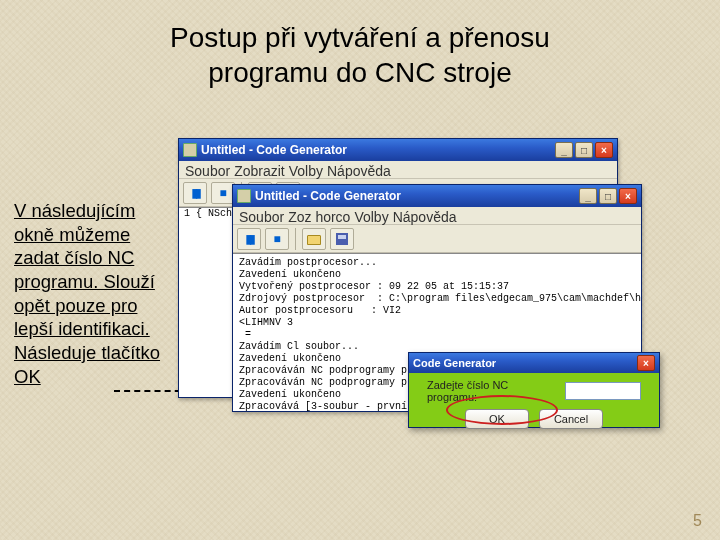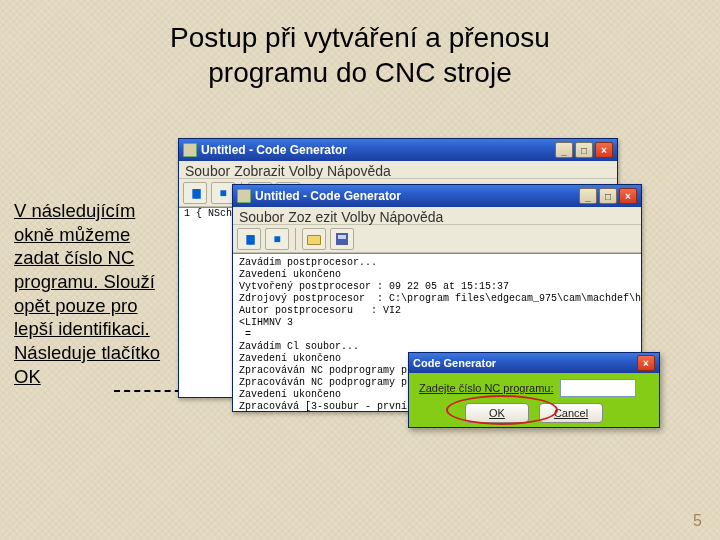--- a/index.html
+++ b/index.html
@@ -92,21 +92,21 @@
   .win-inner .client { top:68px; }
   
   .dlg {
     position:absolute; left: 408px; top: 352px; width: 252px; height: 76px;
     background:#84cc16; border:1px solid #0a246a;
     box-shadow: 2px 3px 6px rgba(0,0,0,0.35);
   }
   .dlg .titlebar { height:20px; font-size:11px; }
   .dlg-body {
     position:absolute; left:0; right:0; top:20px; bottom:0;
-    padding:6px 10px; font-size:11px; color:#222;text-decoration:underline;
+    padding:6px 18px; font-size:11px; color:#222;
   }
   .dlg-row { display:flex; align-items:center; gap:6px; }
   .dlg-input {
     width: 76px; height: 18px; background:#fff;
     border:1px solid #7a98bf; font-size:11px; padding:1px 3px;
   }
   .btnrow {
     display:flex; gap:10px; margin-top:6px; justify-content:center;
   }
   .winbtn {
@@ -175,21 +175,21 @@
     <span class="tb-icon"></span>
     <span>Untitled - Code Generator</span>
     <div class="tb-btns">
       <div class="tb-btn">_</div>
       <div class="tb-btn">□</div>
       <div class="tb-btn close">×</div>
     </div>
   </div>
   <div class="menubar">
     <span>Soubor</span>
-    <span>Zoz ezit</span>
+    <span>Zoz horco</span>
     <span>Volby</span>
     <span>Nápověda</span>
   </div>
   <div class="toolbar">
     <div class="tbtn pause">▮▮</div>
     <div class="tbtn stop">■</div>
     <div class="vsep"></div>
     <div class="tbtn">
         <span class="open-i"></span>
       </div>

